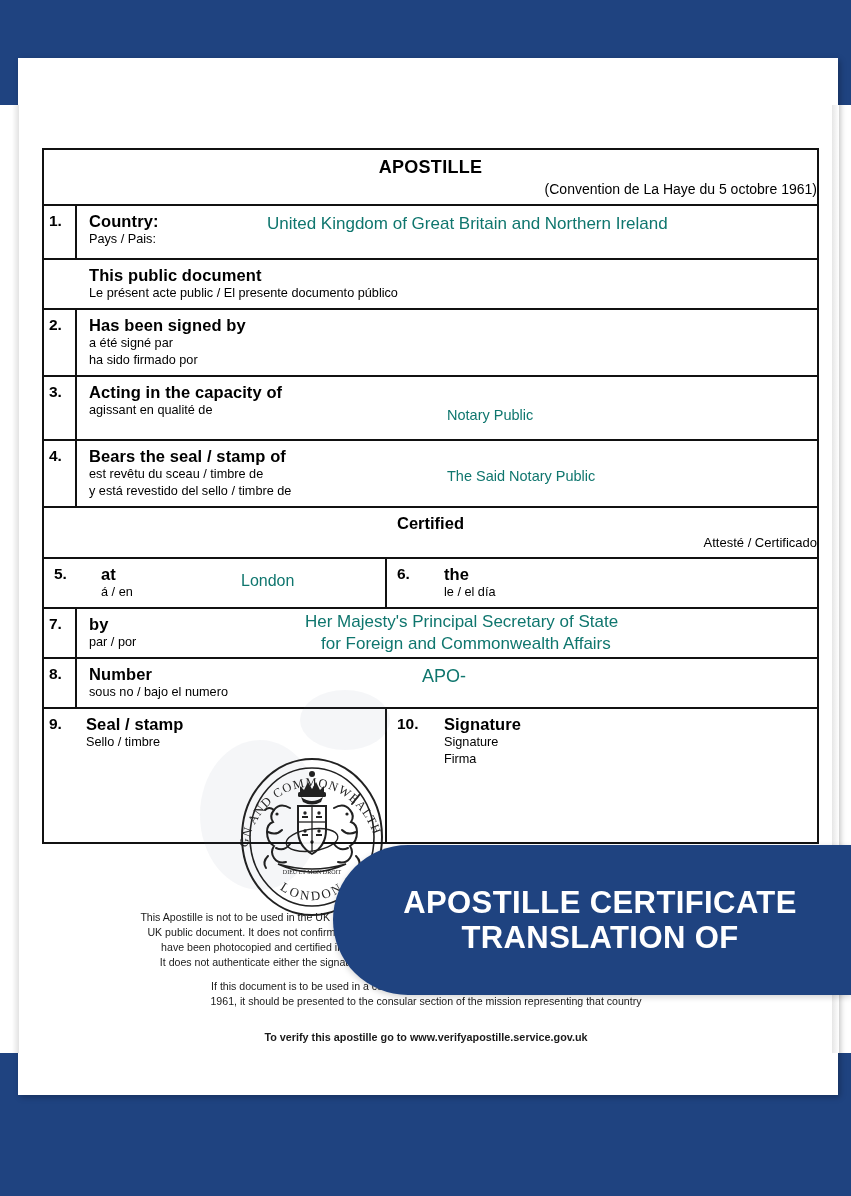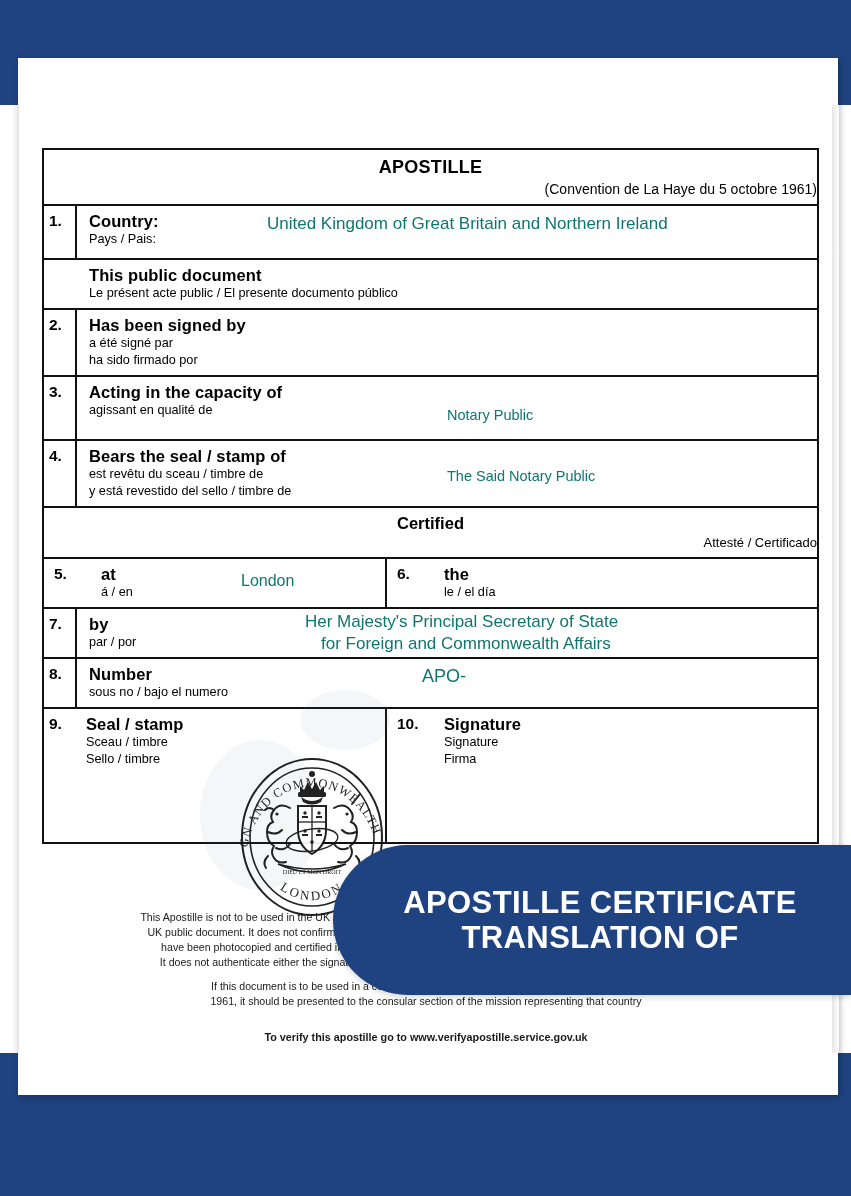--- a/index.html
+++ b/index.html
@@ -198,21 +198,20 @@
       <div class="sub">sous no / bajo el numero</div>
       <div class="fill" style="left:345px;top:7px;font-size:18px;">APO-</div>
     </div>
   </div>
 
   <div class="row" style="min-height:133px;">
     <div class="half-l">
       <div class="num2" style="padding-left:5px;width:37px;flex:0 0 37px;">9.</div>
       <div class="body" style="padding-left:0;">
         <div class="en">Seal / stamp</div>
-        <div class="sub">Sceau / timbre</div>
         <div class="sub">Sello / timbre</div>
       </div>
     </div>
     <div class="half-r">
       <div class="num2">10.</div>
       <div class="body" style="padding-left:0;">
         <div class="en">Signature</div>
         <div class="sub">Signature</div>
         <div class="sub">Firma</div>
       </div>

